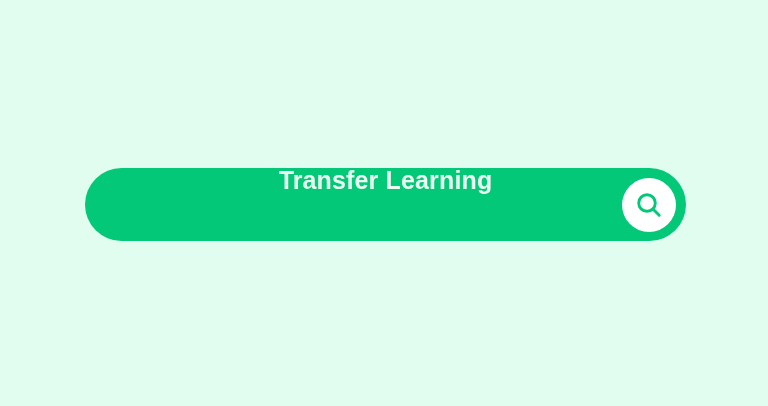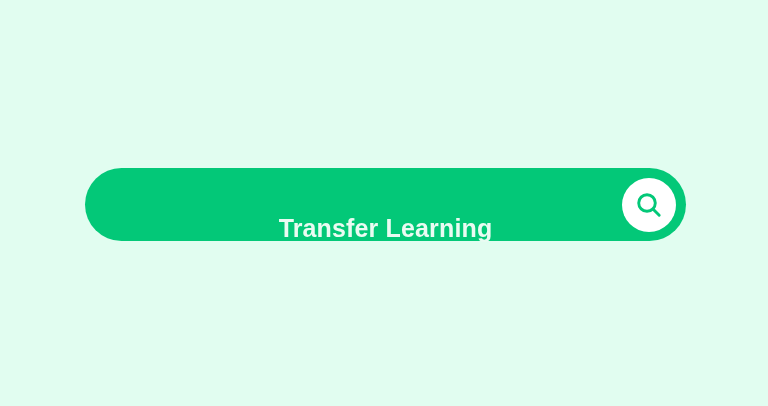--- a/index.html
+++ b/index.html
@@ -24,21 +24,21 @@
   .search-bar {
     position: absolute;
     left: 85px;
     top: 168px;
     width: 601px;
     height: 73px;
     background: #03c878;
     border-radius: 36.5px;
     box-sizing: border-box;
     display: flex;
-    align-items: flex-end;
+    align-items: flex-start;
     justify-content: center;
     cursor: text;
   }
 
   .search-query {
     font-family: "Liberation Sans", sans-serif;
     font-size: 25px;
     font-weight: bold;
     color: #eafbf2;
     letter-spacing: 0.15px;

